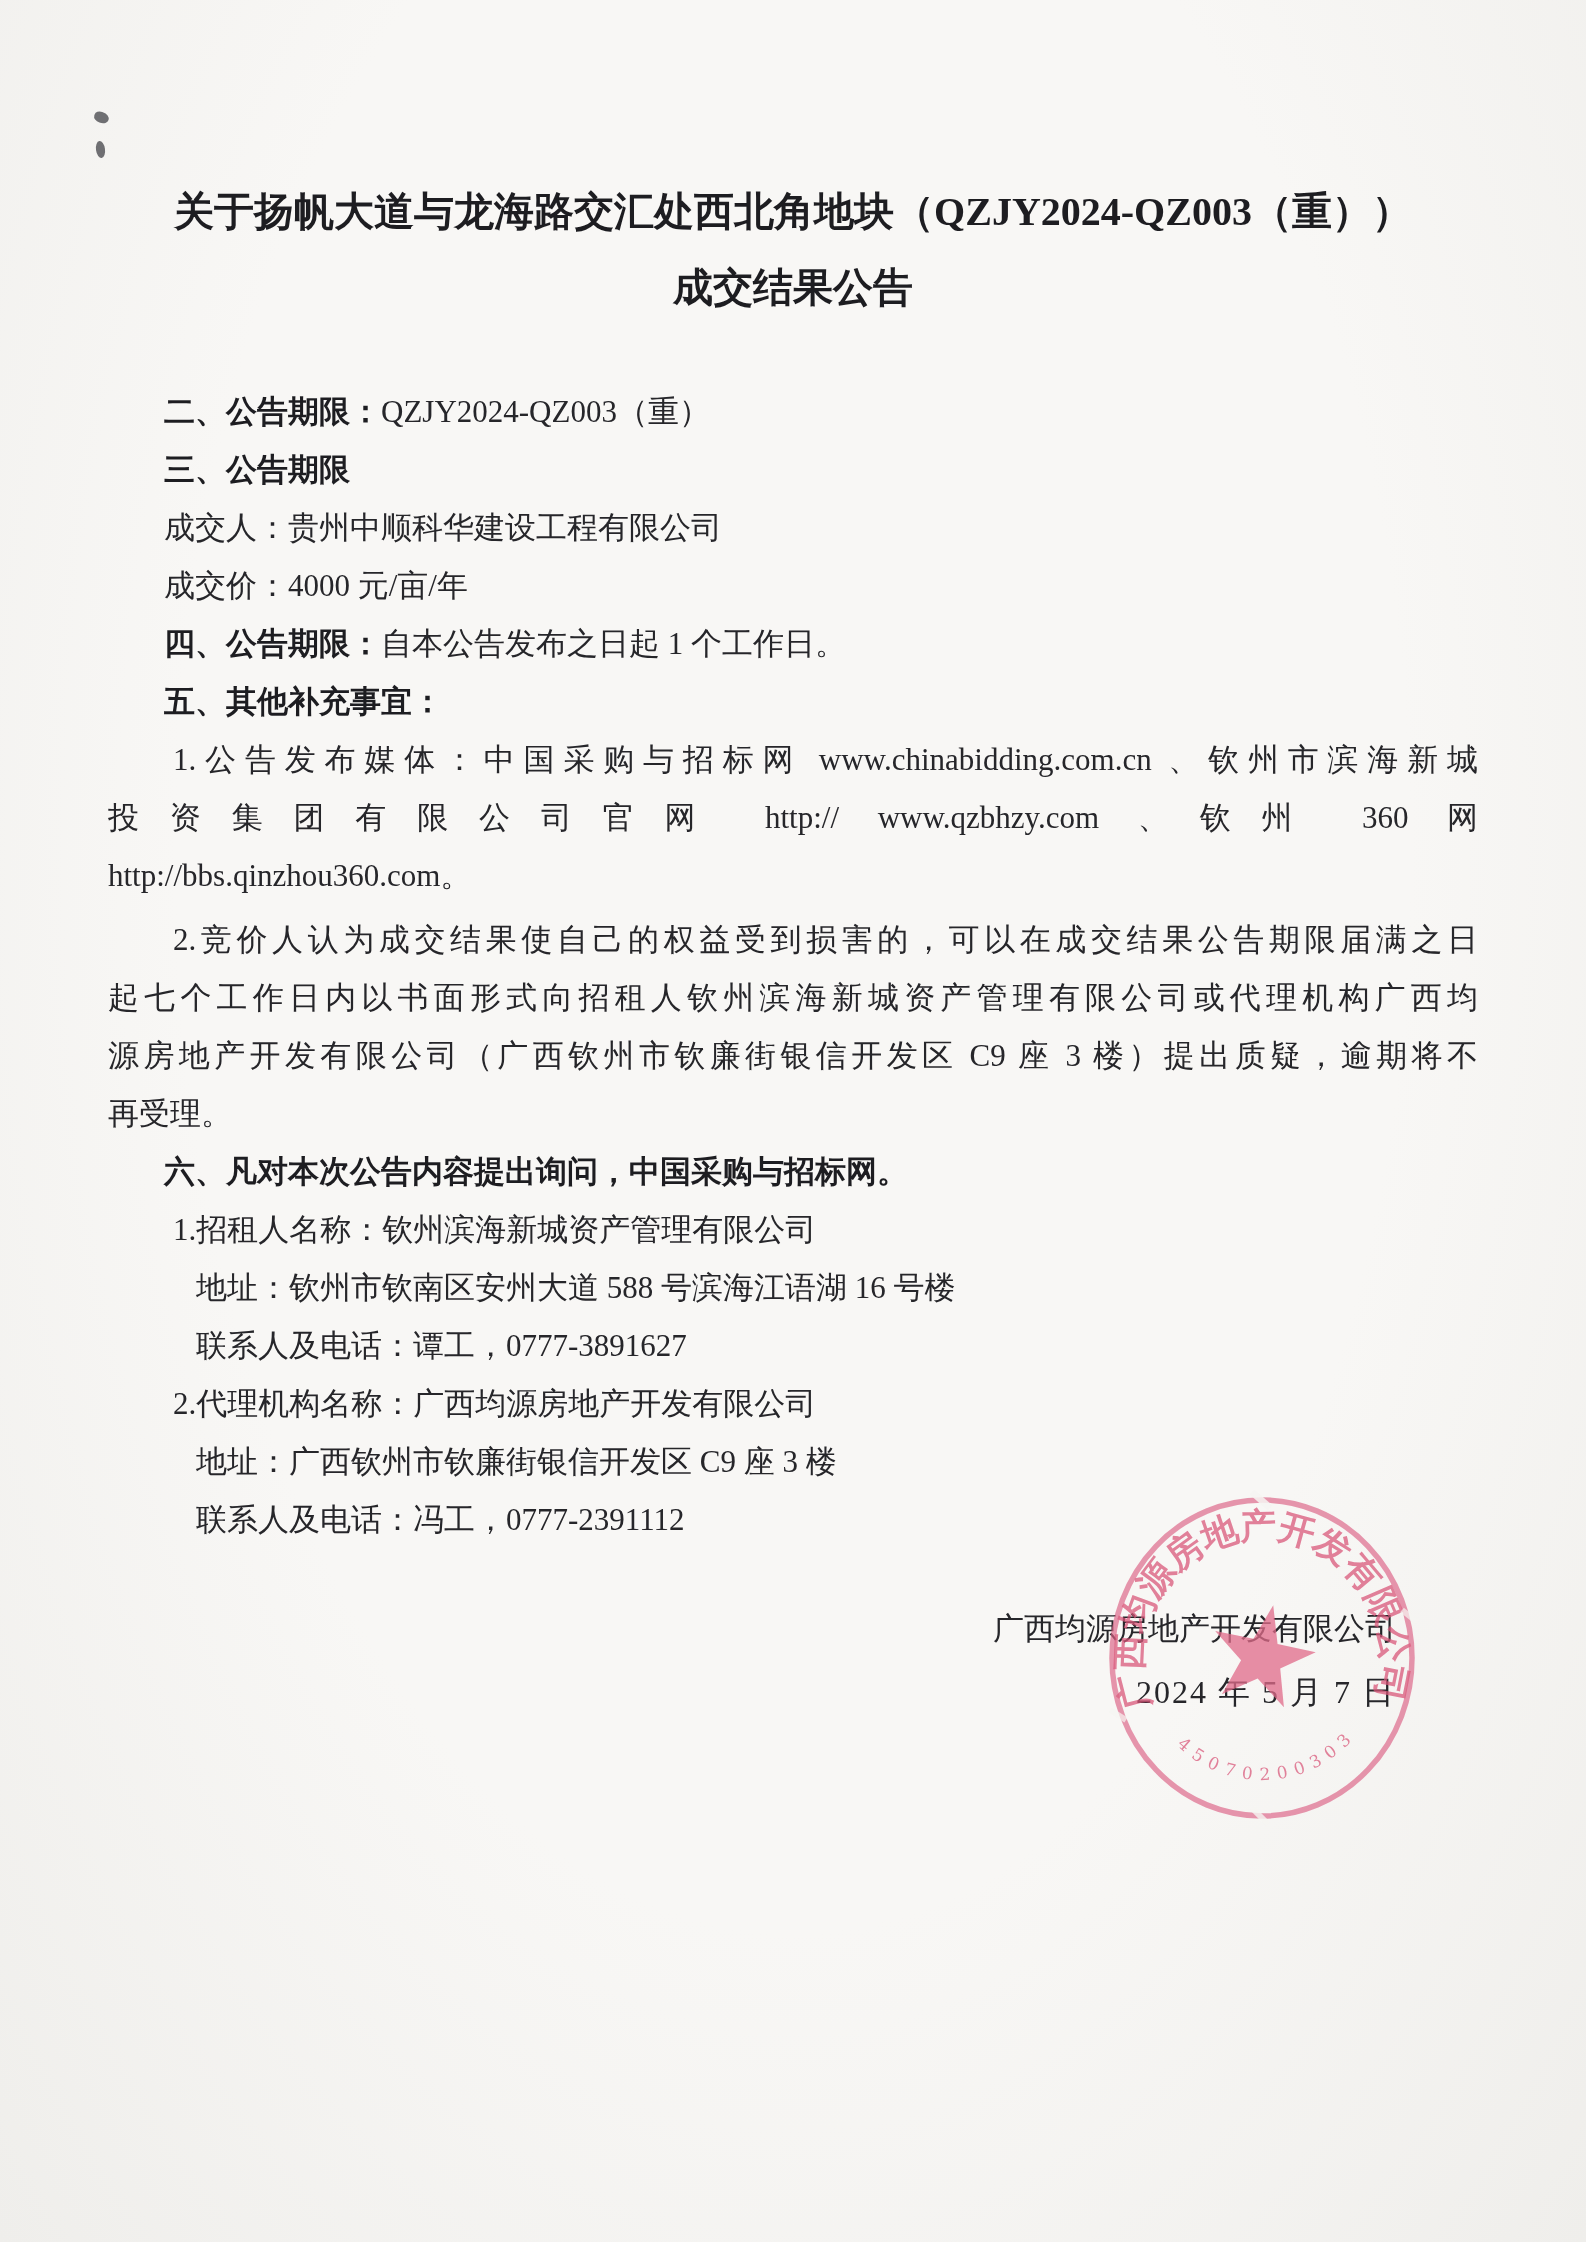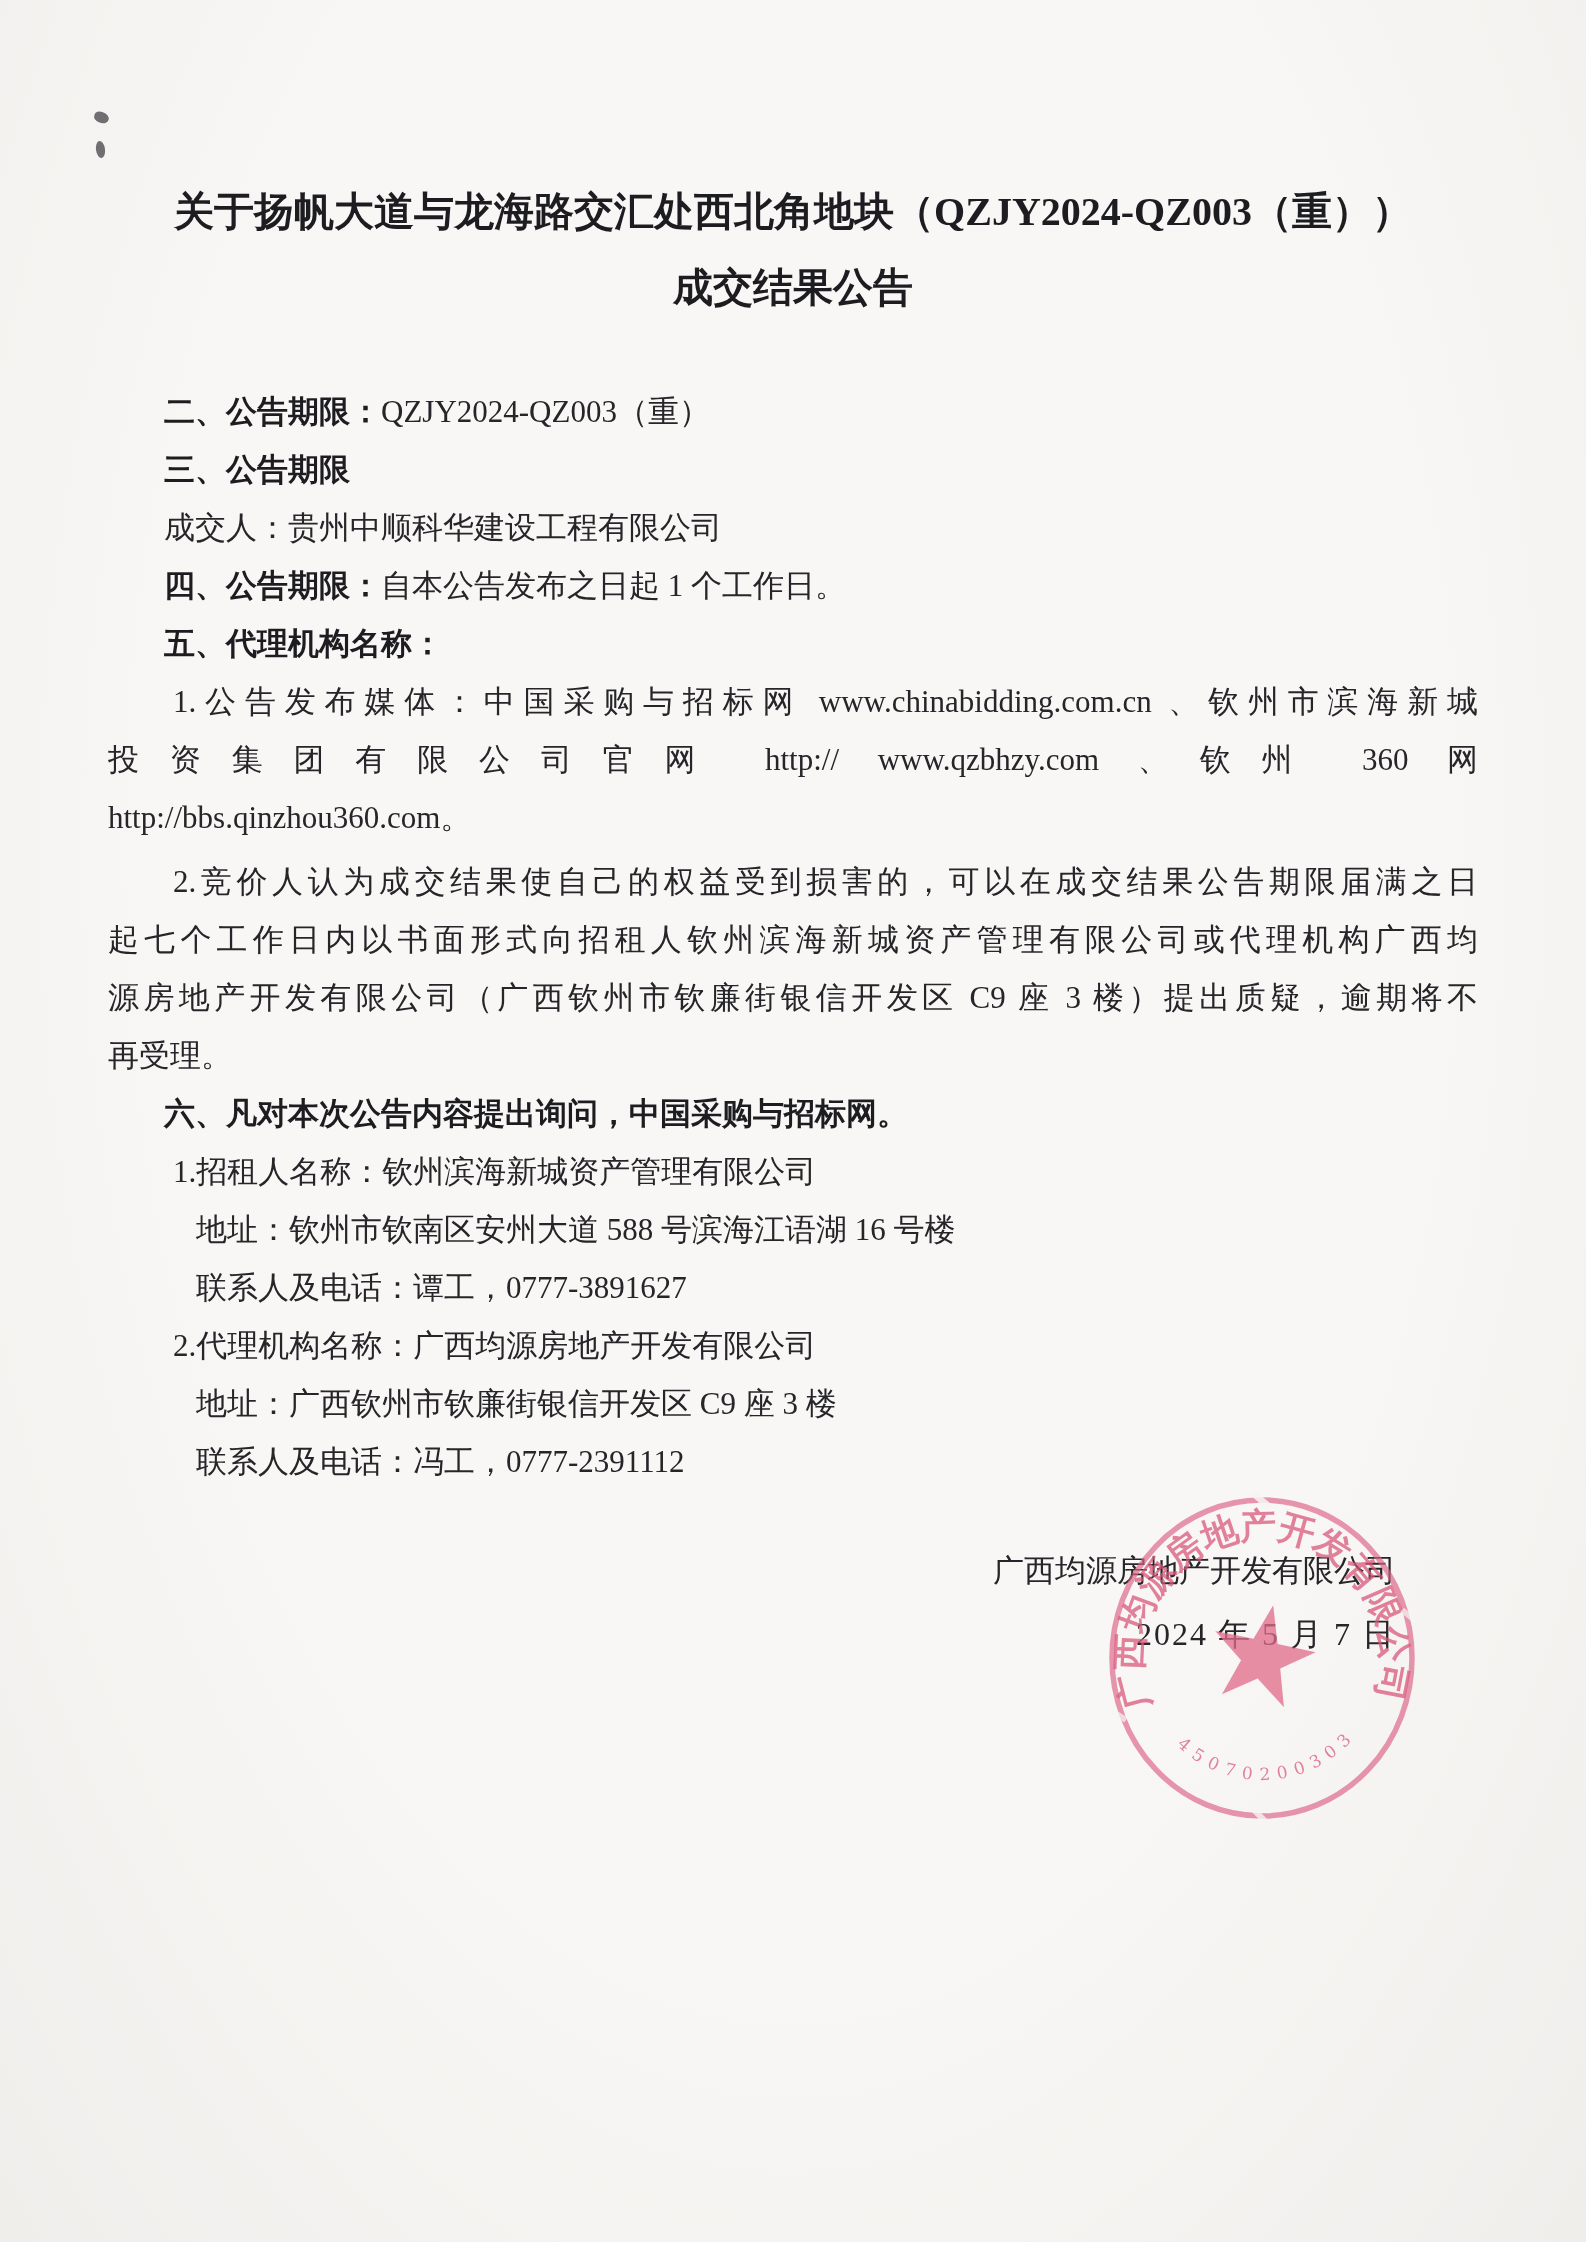--- a/index.html
+++ b/index.html
@@ -42,22 +42,23 @@
 
 <div class="page">
 
   <div class="title title1">关于扬帆大道与龙海路交汇处西北角地块（QZJY2024-QZ003（重））</div>
   <div class="title title2">成交结果公告</div>
 
   <div class="body-block">
     <div class="line ind-a"><span class="b">二、公告期限：</span><span>QZJY2024-QZ003（重）</span></div>
     <div class="line ind-a"><span class="b">三、公告期限</span><span></span></div>
     <div class="line ind-a"><span class="b"></span><span>成交人：贵州中顺科华建设工程有限公司</span></div>
+    <div class="line ind-a"><span class="b"></span><span>成交价：4000 元/亩/年</span></div>
     <div class="line ind-a"><span class="b">四、公告期限：</span><span>自本公告发布之日起 1 个工作日。</span></div>
-    <div class="line ind-a"><span class="b">五、代理机构名称：</span><span></span></div>
+    <div class="line ind-a"><span class="b">五、其他补充事宜：</span><span></span></div>
     <div class="line ind-b just"><span>1.公告发布媒体：中国采购与招标网 www.chinabidding.com.cn 、钦州市滨海新城</span></div>
     <div class="line just"><span>投资集团有限公司官网 http:// www.qzbhzy.com 、钦州 360 网</span></div>
     <div class="line"><span>http://bbs.qinzhou360.com。</span></div>
     <div class="line ind-b just gap6"><span>2.竞价人认为成交结果使自己的权益受到损害的，可以在成交结果公告期限届满之日</span></div>
     <div class="line just"><span>起七个工作日内以书面形式向招租人钦州滨海新城资产管理有限公司或代理机构广西均</span></div>
     <div class="line just"><span>源房地产开发有限公司（广西钦州市钦廉街银信开发区 C9 座 3 楼）提出质疑，逾期将不</span></div>
     <div class="line"><span>再受理。</span></div>
     <div class="line ind-a"><span class="b">六、凡对本次公告内容提出询问，中国采购与招标网。</span><span></span></div>
     <div class="line ind-b"><span>1.招租人名称：钦州滨海新城资产管理有限公司</span></div>
     <div class="line ind-c"><span>地址：钦州市钦南区安州大道 588 号滨海江语湖 16 号楼</span></div>

